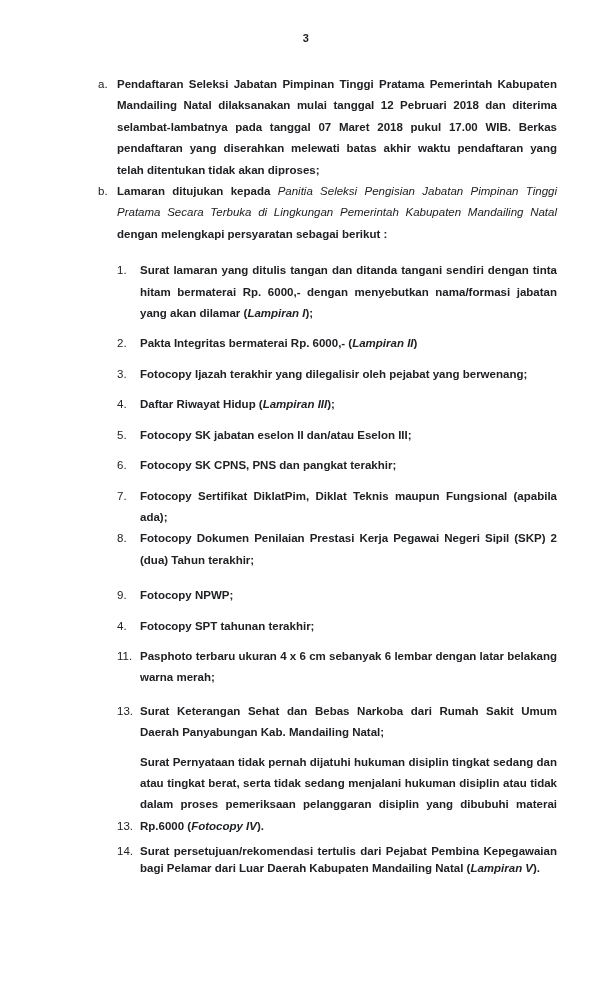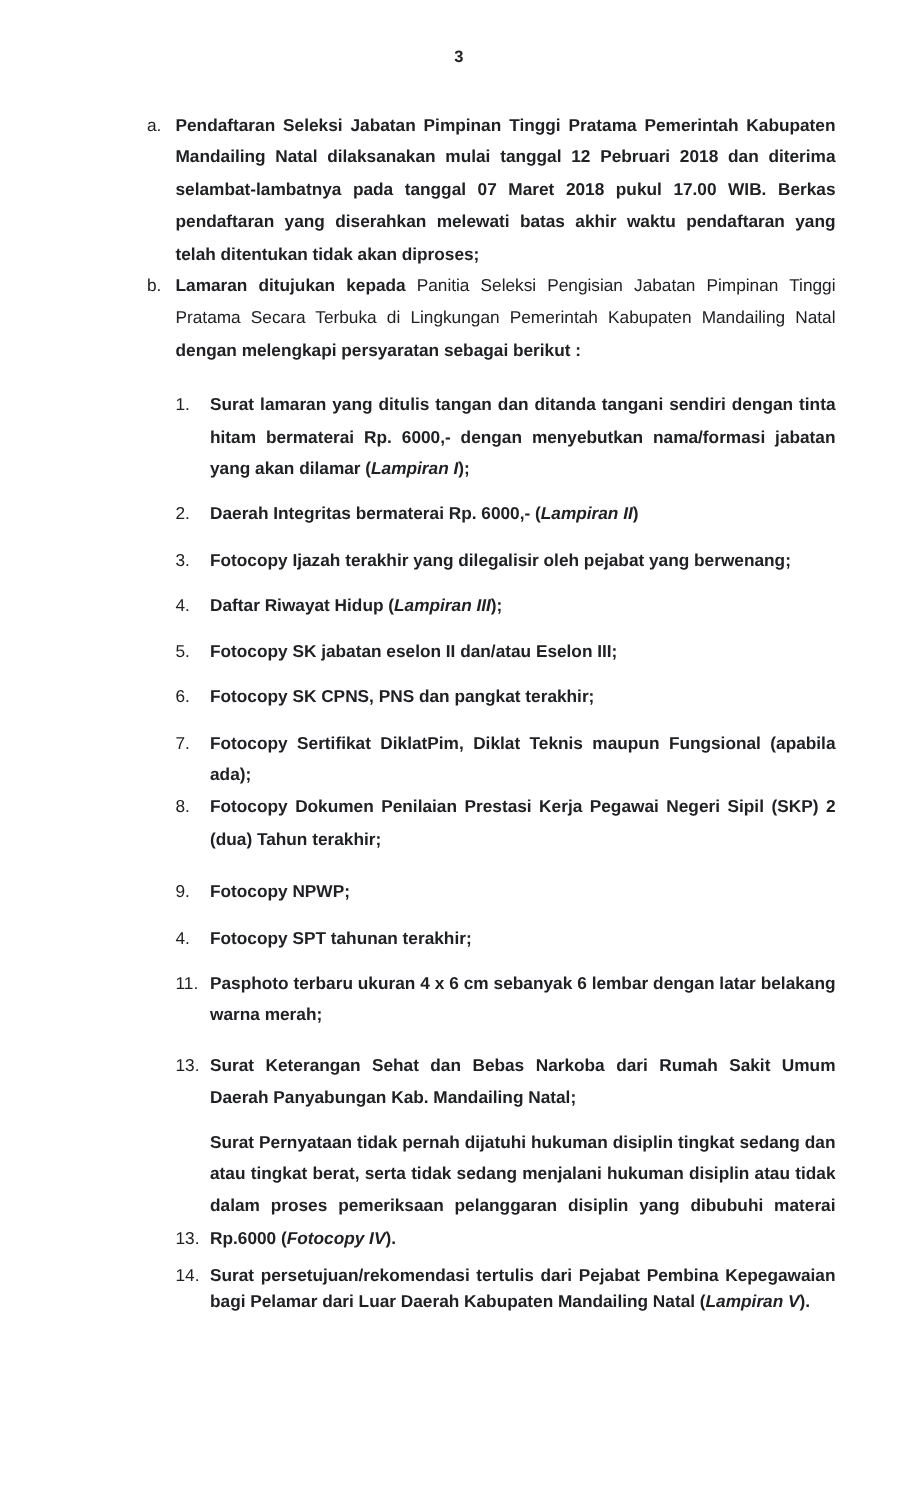--- a/index.html
+++ b/index.html
@@ -39,21 +39,21 @@
   .txt { flex: 1; text-align: justify; line-height: 21.4px; }
   .req-list .row { margin-bottom: 9px; }
   .req-list .row.mb0  { margin-bottom: 0; }
   .req-list .row.mb14 { margin-bottom: 14px; }
   .req-list .row.mb12 { margin-bottom: 12px; }
   .req-list .row.mb8  { margin-bottom: 8px; }
   .req-list .row.mb6  { margin-bottom: 6px; align-items: flex-end; }
   .row.tight .txt, .row.tight .lbl { line-height: 17px; }
   .seg-normal { font-weight: 700; font-style: normal; }
   .seg-bold { font-weight: 700; }
-  .seg-italic { }
+  .seg-italic { font-style: italic; }
   .seg-bold-italic { font-weight: 700; font-style: italic; }
 </style>
 </head>
 <body>
 
 <div class="page">
   <div class="page-number">3</div>
 
 
   <div class="alpha-list">
@@ -67,21 +67,21 @@
       </div>
     </div>
 
   <div class="req-list">
       <div class="row">
         <span class="lbl">1.</span>
         <div class="txt"><span class="seg-normal">Surat lamaran yang ditulis tangan dan ditanda tangani sendiri dengan tinta hitam bermaterai Rp. 6000,- dengan menyebutkan nama/formasi jabatan yang akan dilamar (</span><span class="seg-bold-italic">Lampiran I</span><span class="seg-normal">);</span></div>
       </div>
       <div class="row">
         <span class="lbl">2.</span>
-        <div class="txt"><span class="seg-normal">Daerah Integritas bermaterai Rp. 6000,- (</span><span class="seg-bold-italic">Lampiran II</span><span class="seg-normal">)</span></div>
+        <div class="txt"><span class="seg-normal">Pakta Integritas bermaterai Rp. 6000,- (</span><span class="seg-bold-italic">Lampiran II</span><span class="seg-normal">)</span></div>
       </div>
       <div class="row">
         <span class="lbl">3.</span>
         <div class="txt"><span class="seg-normal">Fotocopy Ijazah terakhir yang dilegalisir oleh pejabat yang berwenang;</span></div>
       </div>
       <div class="row">
         <span class="lbl">4.</span>
         <div class="txt"><span class="seg-normal">Daftar Riwayat Hidup (</span><span class="seg-bold-italic">Lampiran III</span><span class="seg-normal">);</span></div>
       </div>
       <div class="row">

